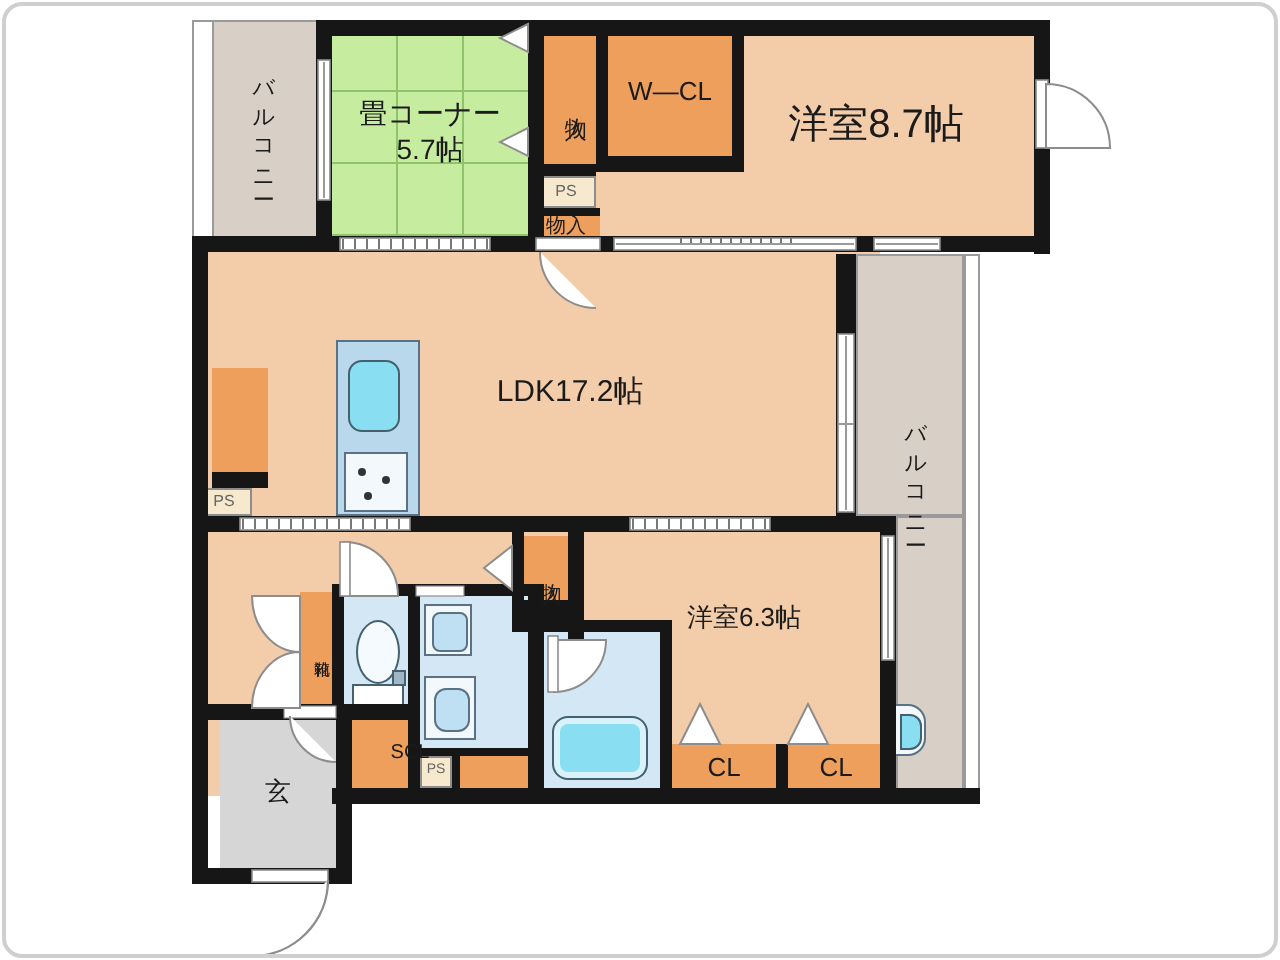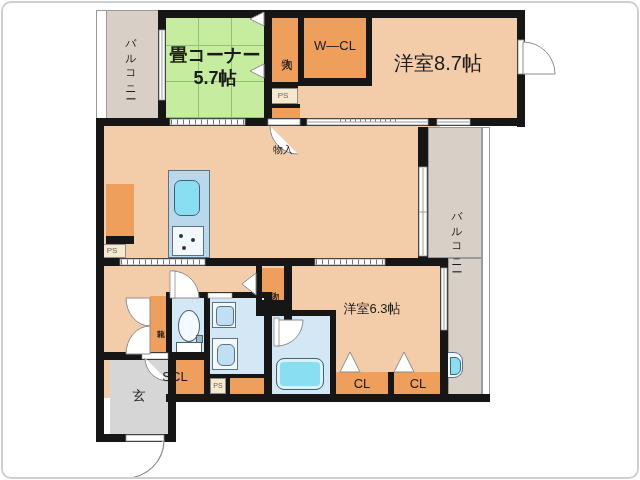--- a/index.html
+++ b/index.html
@@ -189,34 +189,35 @@
     </g>
 
     <path d="M264,12 L250,19 L264,26 Z" fill="#ffffff" stroke="#8d8d8d" stroke-width="1"></path>
     <path d="M264,64 L250,71 L264,78 Z" fill="#ffffff" stroke="#8d8d8d" stroke-width="1"></path>
     <path d="M256,273 L242,284 L256,295 Z" fill="#ffffff" stroke="#8d8d8d" stroke-width="1"></path>
     <path d="M340,372 L350,352 L360,372 Z" fill="#ffffff" stroke="#8d8d8d" stroke-width="1"></path>
     <path d="M394,372 L404,352 L414,372 Z" fill="#ffffff" stroke="#8d8d8d" stroke-width="1"></path>
   </svg>
 
   <div class="lbl vert" style="left:130px;top:64px;font-size:11px;letter-spacing:3px;">バルコニー</div>
-  <div class="lbl" style="left:215px;top:66px;font-size:18px;font-weight:bold;">
+  <div class="lbl" style="left:215px;top:66px;font-size:14px;">
     <div>畳コーナー</div>
     <div>5.7帖</div>
   </div>
   <div class="lbl vert" style="left:286px;top:50px;font-size:11px;">物入</div>
   <div class="lbl" style="left:335px;top:46px;font-size:13px;">W—CL</div>
   <div class="lbl" style="left:438px;top:63px;font-size:20px;">洋室8.7帖</div>
   <div class="lbl" style="left:283px;top:96px;font-size:8px;color:#666;">PS</div>
-  <div class="lbl" style="left:283px;top:114px;font-size:10px;margin-top:36px;">物入</div>
+  <div class="lbl" style="left:283px;top:114px;font-size:10px;">物入</div>
+  <div class="lbl" style="left:285px;top:197px;font-size:15px;">LDK17.2帖</div>
   <div class="lbl vert" style="left:456px;top:237px;font-size:11px;letter-spacing:3px;">バルコニー</div>
   <div class="lbl" style="left:112px;top:251px;font-size:8px;color:#666;">PS</div>
   <div class="lbl vert" style="left:274px;top:284px;font-size:10px;">物入</div>
   <div class="lbl" style="left:372px;top:309px;font-size:13px;">洋室6.3帖</div>
   <div class="lbl vert" style="left:160px;top:324px;font-size:8px;">靴箱</div>
-  <div class="lbl" style="left:175px;top:377px;font-size:13px;">SCL</div>
+  <div class="lbl" style="left:205px;top:377px;font-size:10px;">SCL</div>
   <div class="lbl" style="left:218px;top:386px;font-size:7px;color:#666;">PS</div>
   <div class="lbl" style="left:362px;top:384px;font-size:13px;">CL</div>
   <div class="lbl" style="left:418px;top:384px;font-size:13px;">CL</div>
   <div class="lbl" style="left:139px;top:396px;font-size:13px;">玄</div>
 
   <div class="frame"></div>
 </div>
 
 </body></html>

